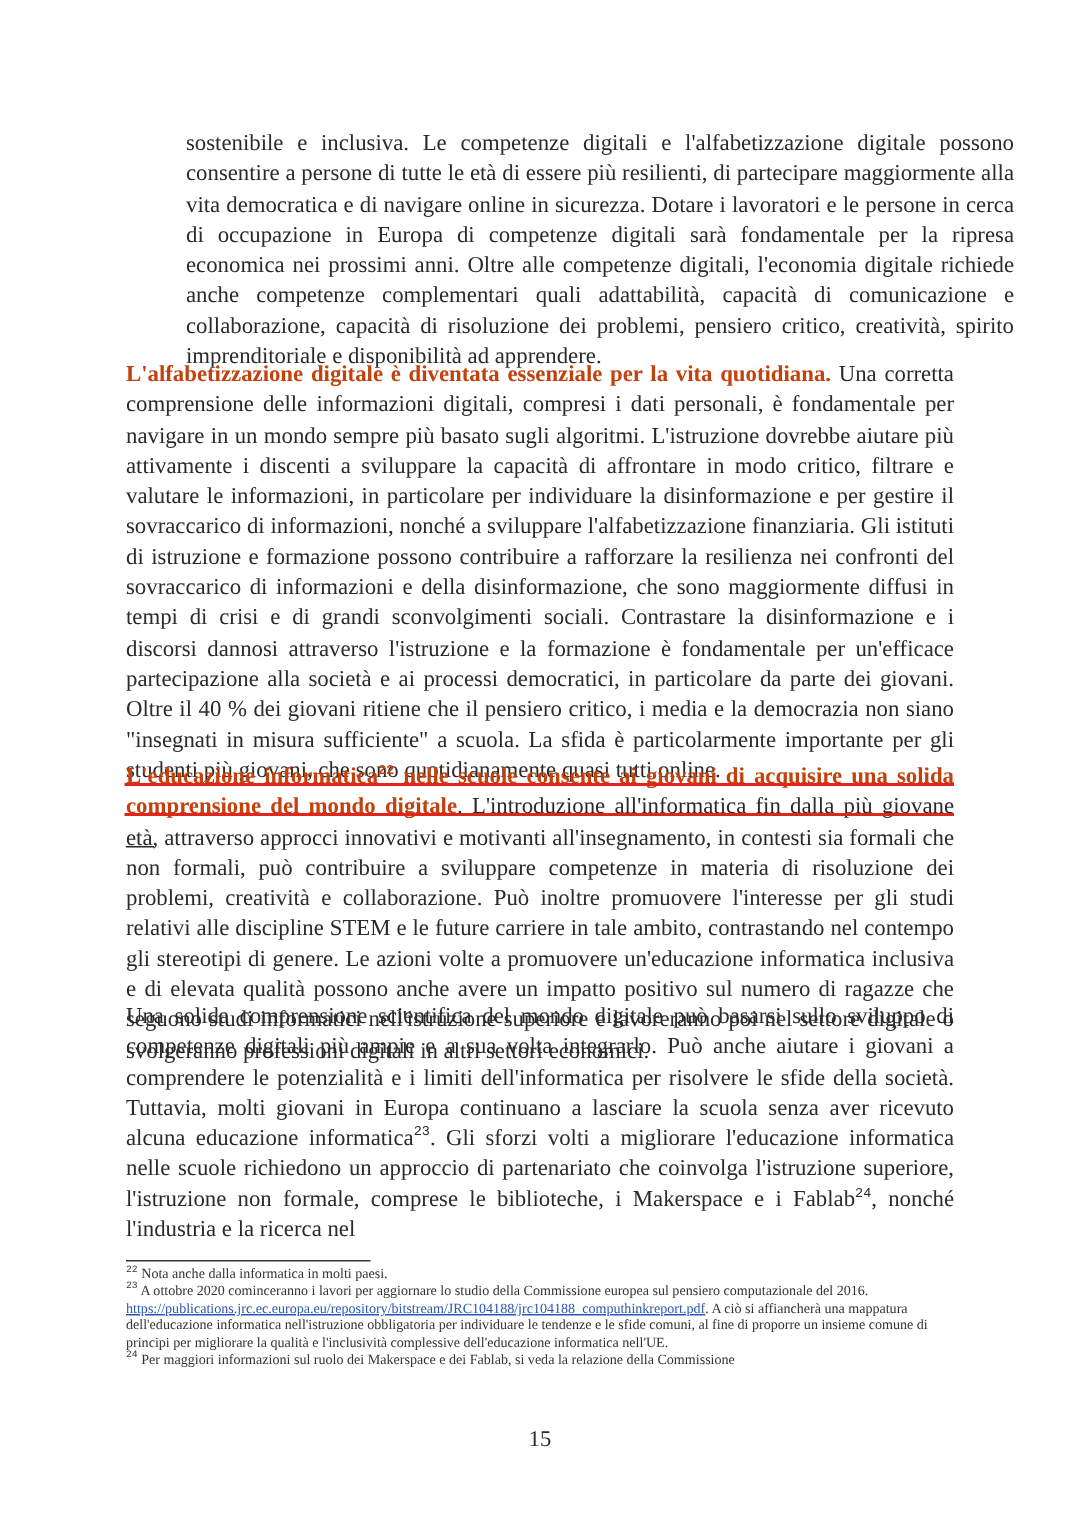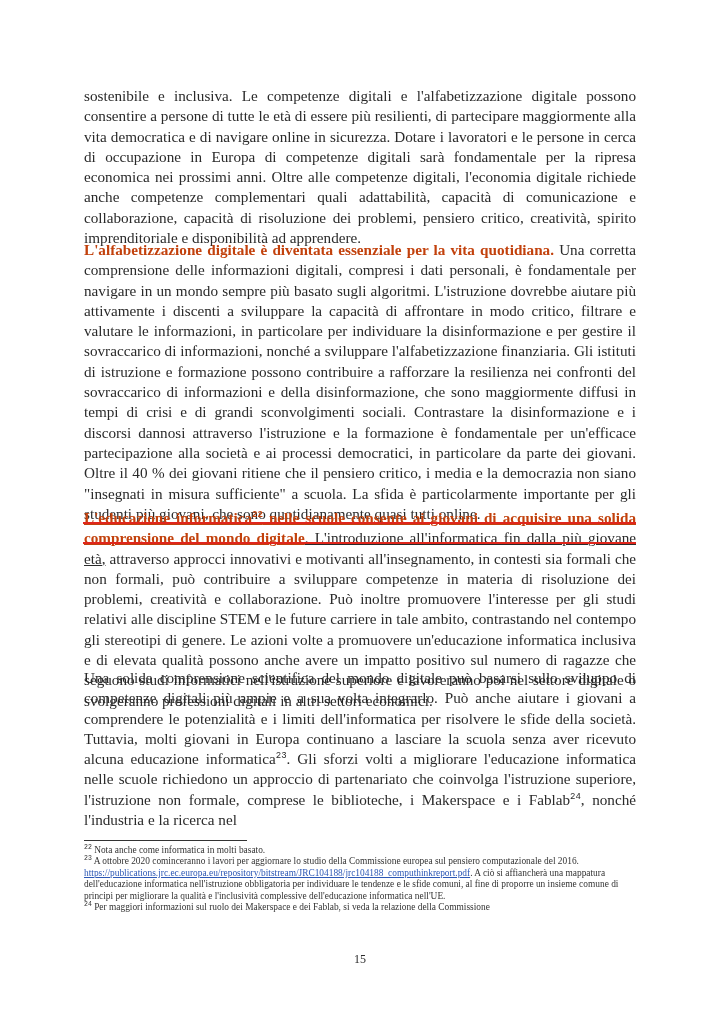--- a/index.html
+++ b/index.html
@@ -7,40 +7,40 @@
     .page {
       position: absolute; left: 0; top: 0; width: 717px; height: 1023px; background: #ffffff;
       font-family: "Liberation Serif", "DejaVu Serif", serif; color: #2a2a2a;
     }
     .body-text {
       position: absolute; left: 84px; width: 552px;
       font-size: 15.2px; line-height: 20.3px; text-align: justify;
     }
     .body-text p { margin: 0; }
     .body-text b { font-weight: bold; color: #c2410c; }
-    #p1 { top: 86px; }
+    #p1 { top: 86px; margin-left: 40px; }
     #p2 { top: 240px; }
     #p3 { top: 508px; }
     #p4 { top: 668px; }
     sup { font-size: 9px; line-height: 0; vertical-align: super; font-family: Liberation Mono, monospace; }
     .hl { text-decoration: underline; text-decoration-thickness: 1px; }
     .red-line { position: absolute; height: 2px; background: #e0261c; }
     #rl1 { left: 83px; width: 553px; top: 522px; }
     #rl2 { left: 83px; width: 553px; top: 542px; }
     .fn-rule { position: absolute; left: 84px; top: 840px; width: 163px; height: 1px; background: #333; }
     .footnotes {
       position: absolute; left: 84px; top: 845px; width: 560px;
       font-size: 9.4px; line-height: 11.4px; color: #333;
     }
     .footnotes p { margin: 0; }
     .footnotes sup { font-size: 6.5px; }
     .link { color: #2b57b5; text-decoration: underline; }
     .page-num {
       position: absolute; left: 340px; top: 952px; width: 40px; text-align: center;
-      font-size: 12px; color: #2a2a2a;
+      font-size: 15px; color: #2a2a2a;
     }
   </style>
 </head>
 <body>
 
 <div class="page">
 
   <div class="body-text" id="p1">
     <p>sostenibile e inclusiva. Le competenze digitali e l'alfabetizzazione digitale possono consentire a persone di tutte le età di essere più resilienti, di partecipare maggiormente alla vita democratica e di navigare online in sicurezza. Dotare i lavoratori e le persone in cerca di occupazione in Europa di competenze digitali sarà fondamentale per la ripresa economica nei prossimi anni. Oltre alle competenze digitali, l'economia digitale richiede anche competenze complementari quali adattabilità, capacità di comunicazione e collaborazione, capacità di risoluzione dei problemi, pensiero critico, creatività, spirito imprenditoriale e disponibilità ad apprendere.</p>
   </div>
@@ -56,19 +56,19 @@
   <div class="red-line" id="rl1"></div>
   <div class="red-line" id="rl2"></div>
 
   <div class="body-text" id="p4">
     <p><span>Una solida comprensione scientifica del mondo digitale può basarsi sullo sviluppo di competenze digitali più ampie e a sua volta integrarlo. Può anche aiutare i giovani a comprendere le potenzialità e i limiti dell'informatica per risolvere le sfide della società. Tuttavia, molti giovani in Europa continuano a lasciare la scuola senza aver ricevuto alcuna educazione informatica</span><sup>23</sup><span>. Gli sforzi volti a migliorare l'educazione informatica nelle scuole richiedono un approccio di partenariato che coinvolga l'istruzione superiore, l'istruzione non formale, comprese le biblioteche, i Makerspace e i Fablab</span><sup>24</sup><span>, nonché l'industria e la ricerca nel</span></p>
   </div>
 
   <div class="fn-rule"></div>
 
   <div class="footnotes">
-    <p><sup>22</sup><span> Nota anche come informatica in molti basato.</span></p>
+    <p><sup>22</sup><span> Nota anche dalla informatica in molti paesi.</span></p>
     <p><sup>23</sup><span> A ottobre 2020 cominceranno i lavori per aggiornare lo studio della Commissione europea sul pensiero computazionale del 2016.</span><br><span class="link">https://publications.jrc.ec.europa.eu/repository/bitstream/JRC104188/jrc104188_computhinkreport.pdf</span><span>. A ciò si affiancherà una mappatura dell'educazione informatica nell'istruzione obbligatoria per individuare le tendenze e le sfide comuni, al fine di proporre un insieme comune di principi per migliorare la qualità e l'inclusività complessive dell'educazione informatica nell'UE.</span></p>
     <p><sup>24</sup><span> Per maggiori informazioni sul ruolo dei Makerspace e dei Fablab, si veda la relazione della Commissione</span><br></p>
   </div>
 
   <div class="page-num">15</div>
 </div>
 
 </body></html>

